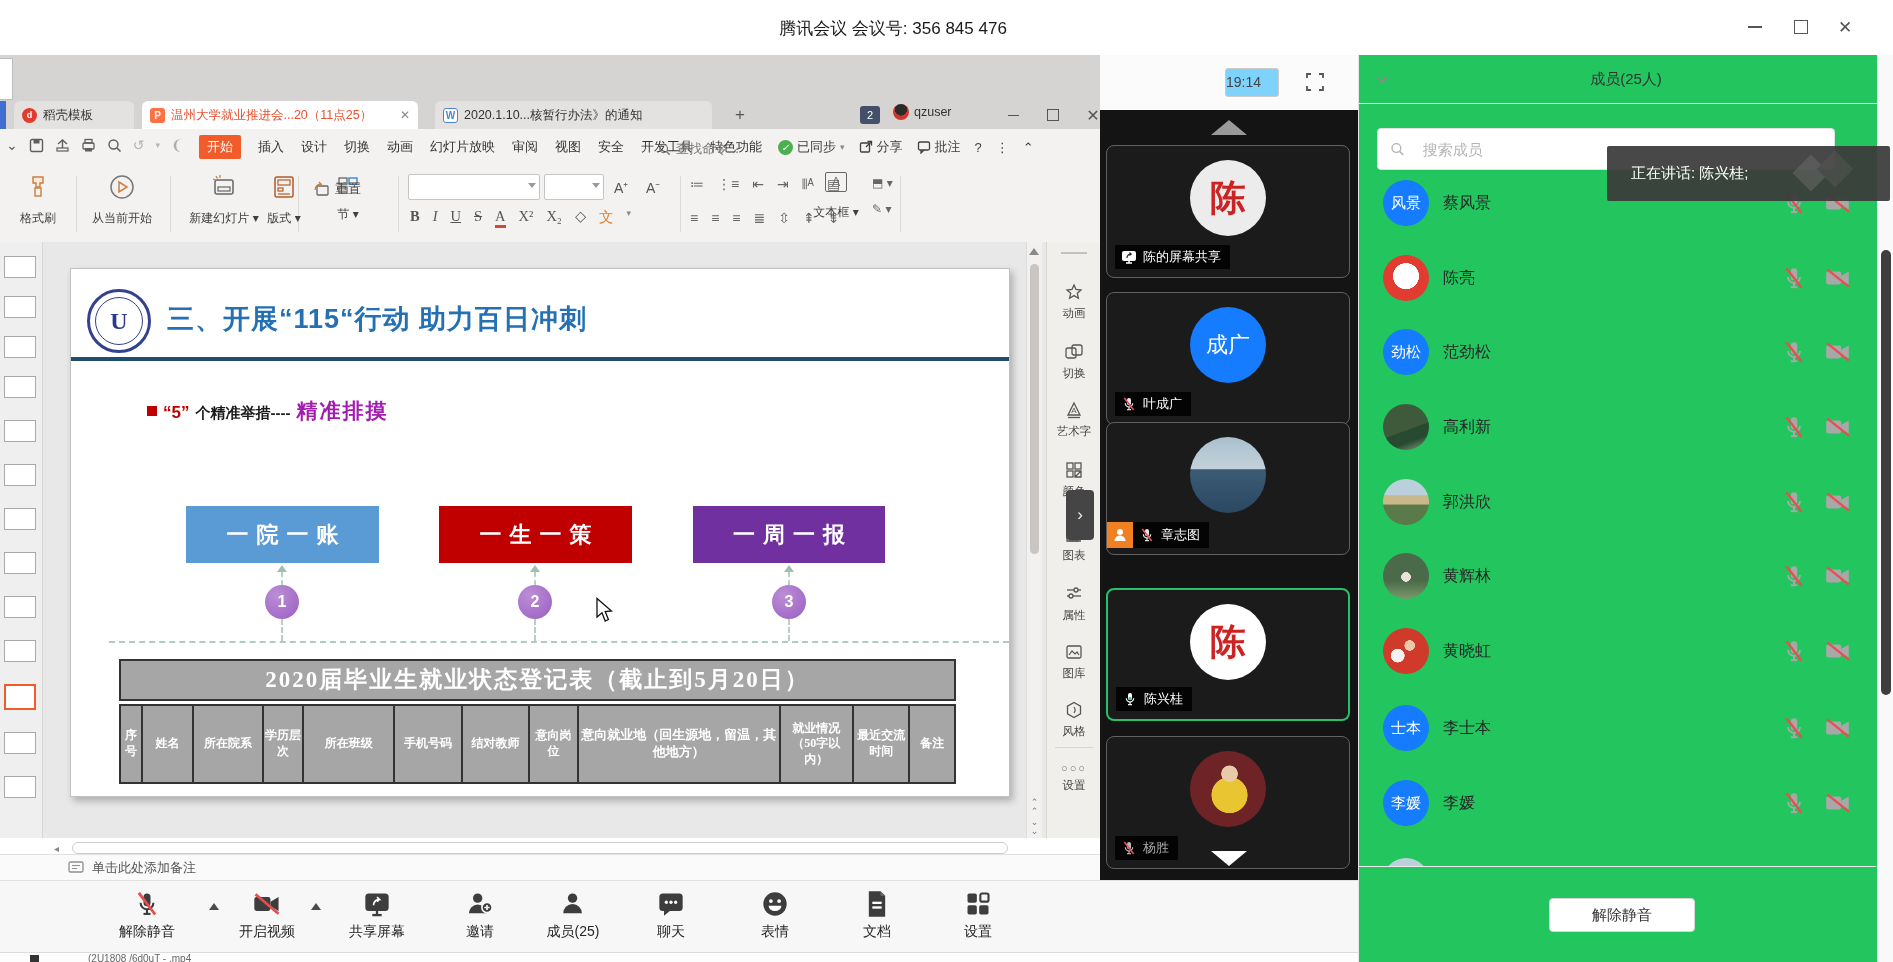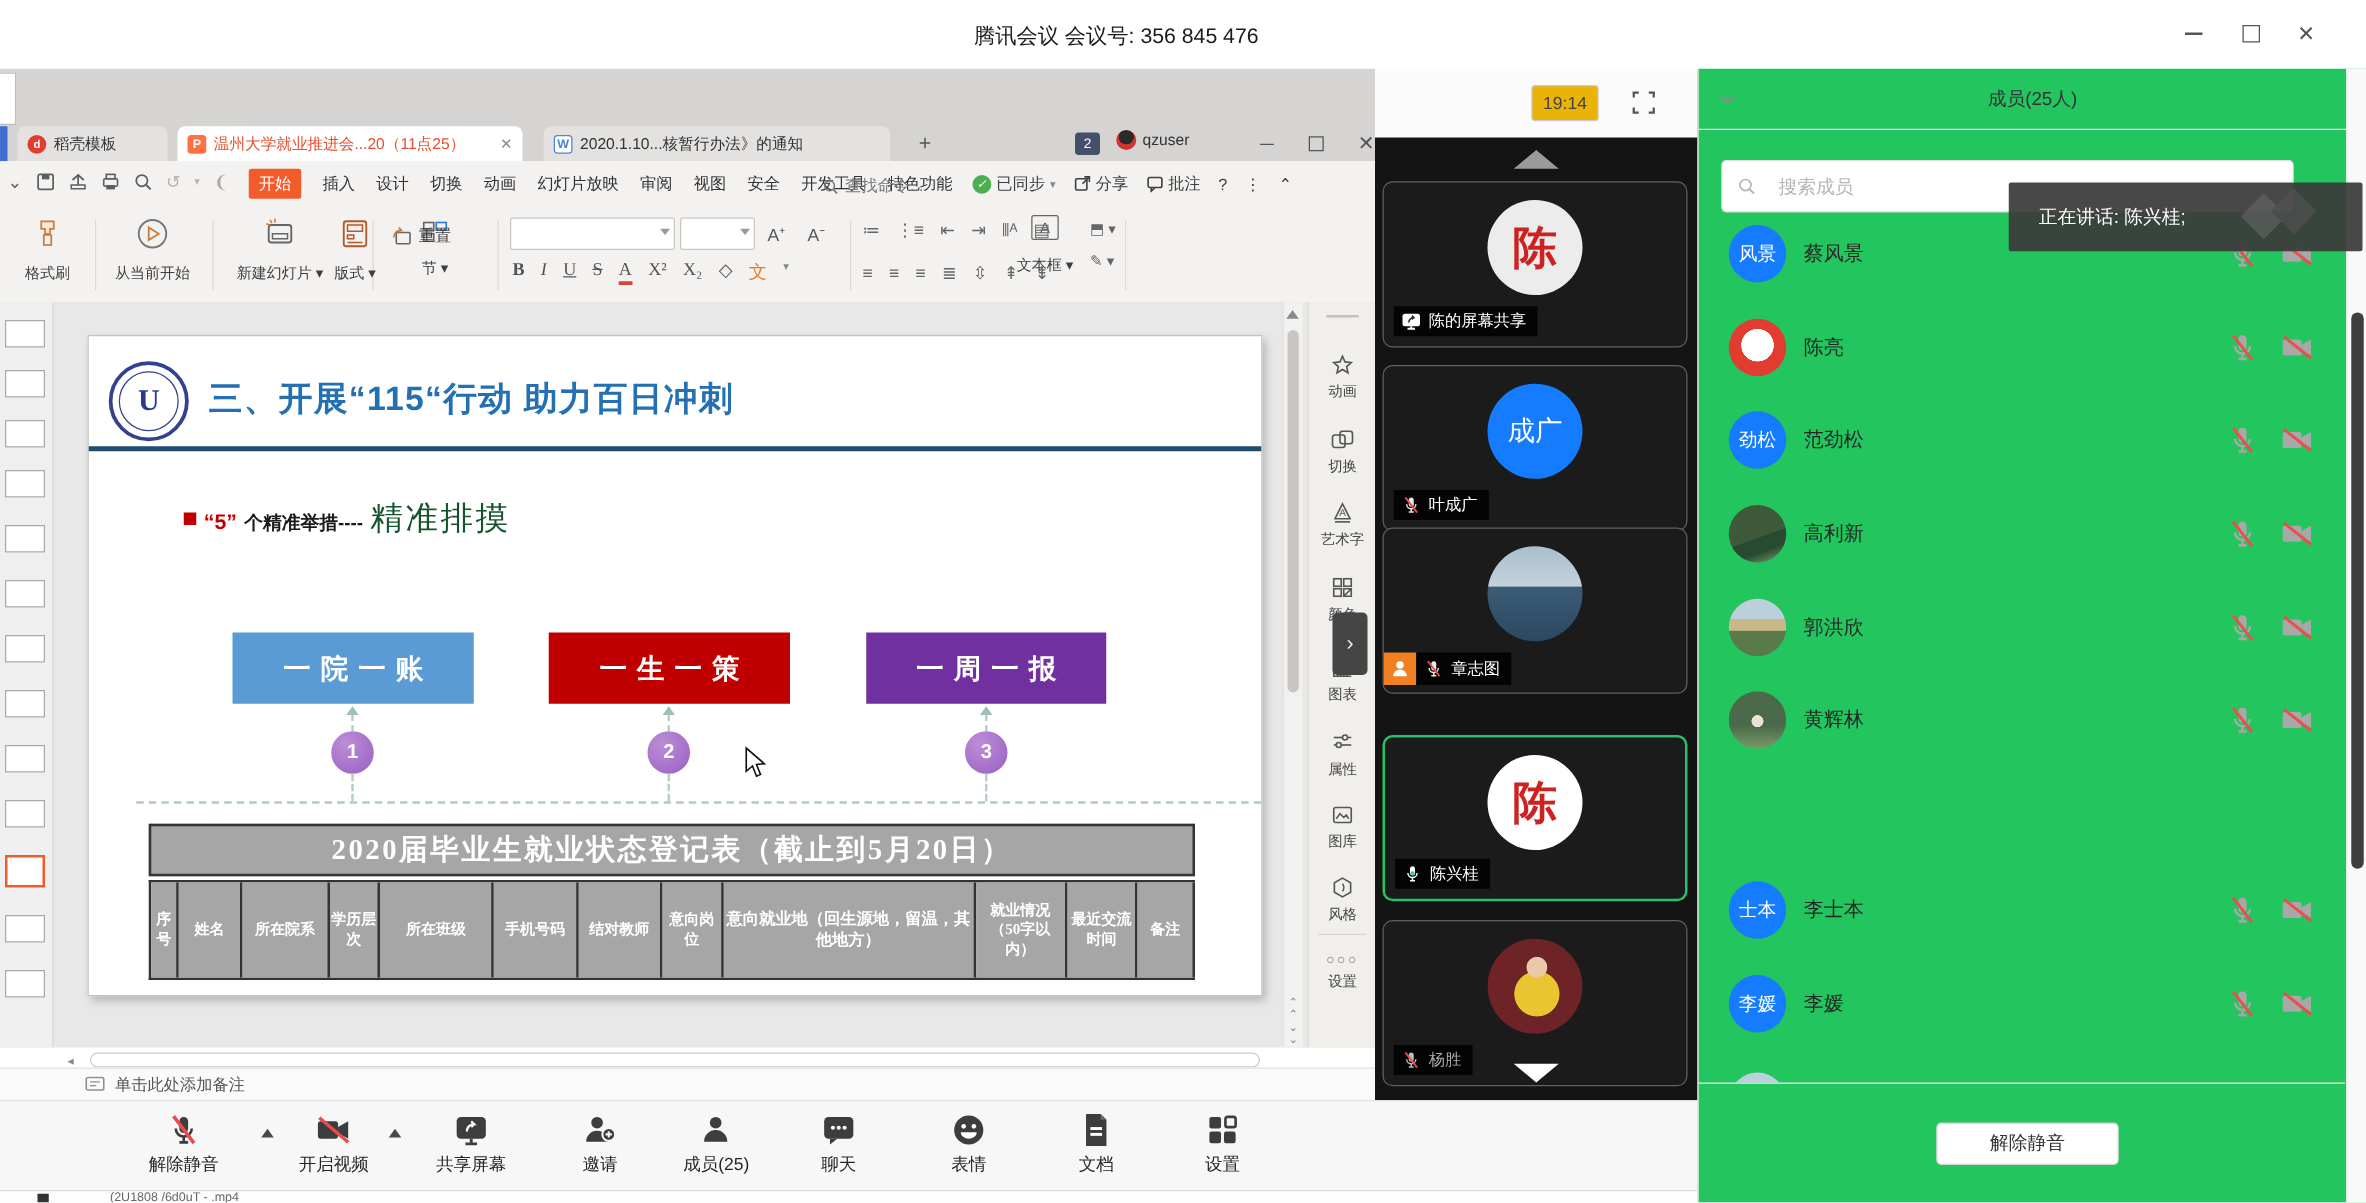--- a/index.html
+++ b/index.html
@@ -74,21 +74,21 @@
 
   .slide{position:absolute;left:70px;top:26px;width:938px;height:527px;background:#fff;border:1px solid #c2c2c2;box-shadow:3px 4px 7px rgba(0,0,0,.25)}
   .logo{position:absolute;left:16px;top:20px;width:64px;height:64px;border-radius:50%;border:3px solid #33418f;box-sizing:border-box;display:flex;align-items:center;justify-content:center}
   .logo .inner{width:46px;height:46px;border-radius:50%;border:1.5px solid #33418f;display:flex;align-items:center;justify-content:center;font-family:"Liberation Serif",serif;font-weight:bold;font-size:24px;color:#2a3a8c}
   .slide-title{position:absolute;left:96px;top:32px;font-size:27px;font-weight:bold;color:#2470b3;letter-spacing:1px;white-space:nowrap}
   .slide-rule{position:absolute;left:0;top:88px;width:938px;height:4px;background:#1f4e6e}
   .bullet-line{position:absolute;left:76px;top:128px;display:flex;align-items:baseline;gap:6px}
   .bullet-sq{width:10px;height:10px;background:#c00000;align-self:center}
   .b-quote{color:#c00000;font-weight:bold;font-size:17px}
   .b-mid{color:#1a1a1a;font-weight:bold;font-size:15px}
-  .b-emph{color:#14532d;font-weight:normal;font-size:26px;letter-spacing:2px}
+  .b-emph{color:#a21caf;font-weight:bold;font-size:21px;letter-spacing:2px}
   .sbox{position:absolute;top:237px;height:57px;display:flex;align-items:center;justify-content:center;color:#fff;font-size:22px;font-weight:bold;letter-spacing:8px;padding-left:8px;box-sizing:border-box}
   .sbox1{left:115px;width:193px;background:#5b9bd5}
   .sbox2{left:368px;width:193px;background:#c00000}
   .sbox3{left:622px;width:192px;background:#7030a0}
   .conn-up{position:absolute;top:296px;width:0;height:0;border-left:5px solid transparent;border-right:5px solid transparent;border-bottom:7px solid #9fc0b1;transform:translateX(-50%)}
   .conn-v1{position:absolute;top:303px;height:13px;border-left:2px dashed #b7d0c2;transform:translateX(-50%)}
   .numcirc{position:absolute;top:316px;width:34px;height:34px;border-radius:50%;background:radial-gradient(circle at 35% 30%,#bb8ed6,#9a5ec2);color:#fff;font-size:16px;font-weight:bold;display:flex;align-items:center;justify-content:center;transform:translateX(-50%)}
   .conn-v2{position:absolute;top:350px;height:22px;border-left:2px dashed #b7d0c2;transform:translateX(-50%)}
   .dash-h{position:absolute;left:38px;top:372px;width:900px;border-top:2px dashed #aecdbf}
   .cursor{position:absolute;left:524px;top:328px}
@@ -110,21 +110,21 @@
   .rail-handle{position:absolute;left:14px;top:10px;width:26px;border-top:2px solid #c4c0bc}
   .rail-sep{position:absolute;left:8px;top:505px;width:38px;border-top:1px solid #d8d4d0}
   .expander{position:absolute;left:1066px;top:490px;width:28px;height:50px;background:#454545;border-radius:4px;color:#eee;font-size:17px;display:flex;align-items:center;justify-content:center}
 
   .hscroll-arrow{position:absolute;left:54px;top:843px;color:#888;font-size:10px}
   .hscroll{position:absolute;left:72px;top:842px;width:934px;height:10px;background:#fff;border:1px solid #ccc;border-radius:6px}
   .notesbar{position:absolute;left:0;top:854px;width:1100px;height:26px;background:#fbfafa;border-top:1px solid #e3e0dd;display:flex;align-items:center;gap:8px;padding-left:68px;box-sizing:border-box;font-size:13px;color:#555}
 
   
   .vc-topbar{position:absolute;left:1100px;top:55px;width:258px;height:55px;background:#fbfbfb}
-  .timebox{position:absolute;left:1225px;top:68px;width:52px;height:27px;border:1px solid #cbcbcb;border-radius:3px;background:#eab308;font-size:14px;color:#444;text-align:center;line-height:27px}
+  .timebox{position:absolute;left:1225px;top:68px;width:52px;height:27px;border:1px solid #cbcbcb;border-radius:3px;background:#7dd3fc;font-size:14px;color:#444;line-height:27px}
   .fsbtn{position:absolute;left:1301px;top:68px;width:27px;height:27px;display:flex;align-items:center;justify-content:center}
   .videocol{position:absolute;left:1100px;top:110px;width:258px;height:770px;background:#141414}
   .tri-up{position:absolute;left:1211px;top:120px;width:0;height:0;border-left:18px solid transparent;border-right:18px solid transparent;border-bottom:15px solid #9a9a9a}
   .tri-down{position:absolute;left:1211px;top:851px;width:0;height:0;border-left:18px solid transparent;border-right:18px solid transparent;border-top:15px solid #fff;z-index:5}
   .vtile{position:absolute;left:1106px;width:244px;height:133px;background:#1b1b1b;border:1px solid #606060;border-radius:8px;box-sizing:border-box}
   .vtile.active{border:2px solid #27c06b}
   .vavatar{width:76px;height:76px;border-radius:50%;margin:14px auto 0;display:flex;align-items:center;justify-content:center}
   .av-seal{background:#ececec;color:#cc2222;font-family:"Liberation Serif",serif;font-weight:bold;font-size:36px}
   .av-seal.white{background:#fff}
   .av-blue{background:#157bff;color:#fff;font-size:22px}
@@ -803,20 +803,38 @@
             <line x1="9" y1="20.5" x2="15" y2="20.5" stroke="#a8a8a8" stroke-width="1.8"></line>
             <line x1="5" y1="3" x2="19" y2="21" stroke="#e85050" stroke-width="2.2"></line>
           </svg>
         <svg width="28" height="26" viewBox="0 0 26 24">
             <rect x="2" y="6" width="14" height="12" rx="2" fill="#a8a8a8"></rect>
             <path d="M16 10 l7-4 v12 l-7-4 z" fill="#a8a8a8"></path>
             <line x1="3" y1="4" x2="23" y2="20" stroke="#e85050" stroke-width="2.2"></line>
           </svg>
       </span>
     </div>
+    <div class="mrow" style="top:458px">
+      <span class="m-avatar ma-red"></span>
+      <span class="m-name">黄晓虹</span>
+      <span class="m-ics">
+        <svg width="26" height="26" viewBox="0 0 24 24">
+            <rect x="9" y="3" width="6" height="11" rx="3" fill="#a8a8a8"></rect>
+            <path d="M6.5 11 a5.5 5.5 0 0 0 11 0" stroke="#a8a8a8" fill="none" stroke-width="1.8"></path>
+            <line x1="12" y1="16.5" x2="12" y2="20" stroke="#a8a8a8" stroke-width="1.8"></line>
+            <line x1="9" y1="20.5" x2="15" y2="20.5" stroke="#a8a8a8" stroke-width="1.8"></line>
+            <line x1="5" y1="3" x2="19" y2="21" stroke="#e85050" stroke-width="2.2"></line>
+          </svg>
+        <svg width="28" height="26" viewBox="0 0 26 24">
+            <rect x="2" y="6" width="14" height="12" rx="2" fill="#a8a8a8"></rect>
+            <path d="M16 10 l7-4 v12 l-7-4 z" fill="#a8a8a8"></path>
+            <line x1="3" y1="4" x2="23" y2="20" stroke="#e85050" stroke-width="2.2"></line>
+          </svg>
+      </span>
+    </div>
     <div class="mrow" style="top:535px">
       <span class="m-avatar ma-text">士本</span>
       <span class="m-name">李士本</span>
       <span class="m-ics">
         <svg width="26" height="26" viewBox="0 0 24 24">
             <rect x="9" y="3" width="6" height="11" rx="3" fill="#a8a8a8"></rect>
             <path d="M6.5 11 a5.5 5.5 0 0 0 11 0" stroke="#a8a8a8" fill="none" stroke-width="1.8"></path>
             <line x1="12" y1="16.5" x2="12" y2="20" stroke="#a8a8a8" stroke-width="1.8"></line>
             <line x1="9" y1="20.5" x2="15" y2="20.5" stroke="#a8a8a8" stroke-width="1.8"></line>
             <line x1="5" y1="3" x2="19" y2="21" stroke="#e85050" stroke-width="2.2"></line>

